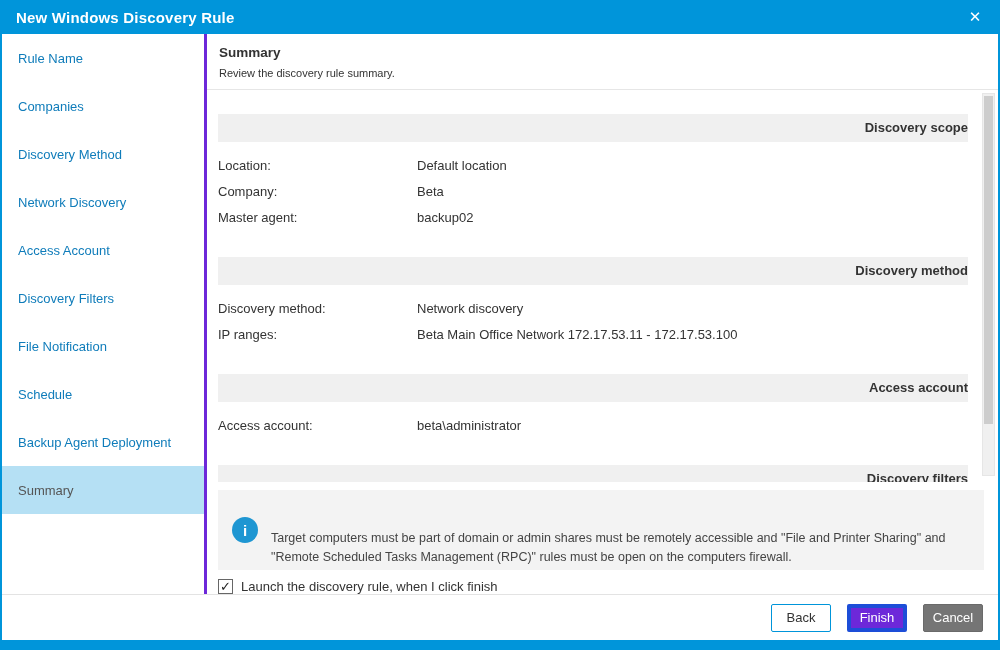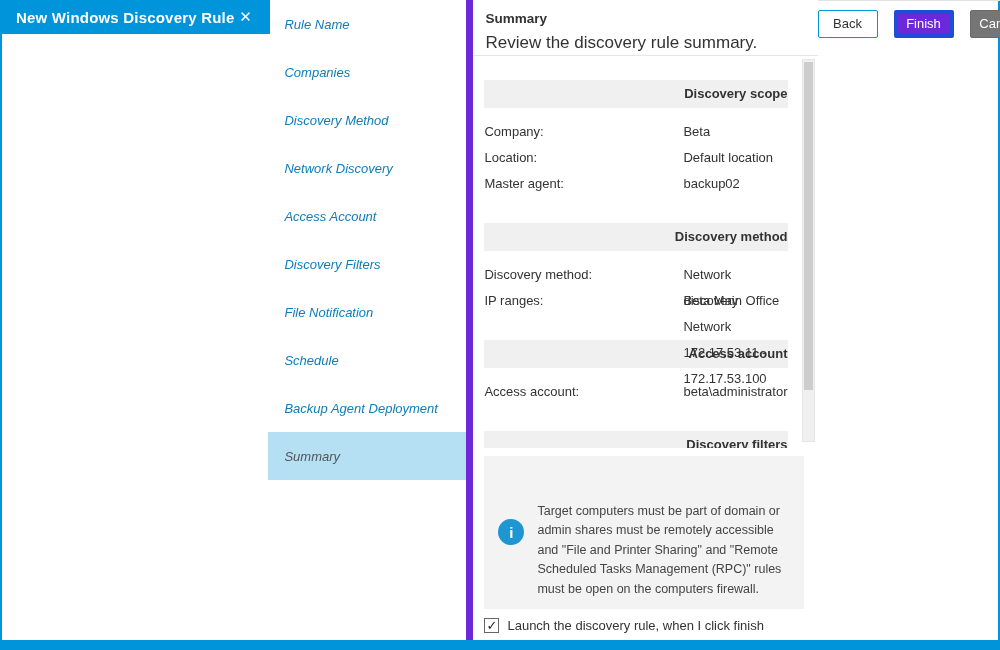--- a/index.html
+++ b/index.html
@@ -8,60 +8,59 @@
     background:#ffffff;
     width:1000px; height:650px;
     overflow:hidden;
   }
   .window {
     width:1000px; height:650px;
     border-left:2px solid #0095da;
     border-right:2px solid #0095da;
     border-bottom:10px solid #0095da;
     background:#ffffff;
-    display:flex; flex-direction:row;
+    display:flex; flex-direction:column;
   }
   
   .titlebar {
     height:34px; margin:0 -2px; 
     background:#0095da;
     display:flex; align-items:center;
     padding:0 14px 0 16px;
     flex:0 0 auto;
   }
   .titlebar .title {
     color:#ffffff; font-size:15px; font-weight:bold; letter-spacing:.2px;
   }
   .titlebar .close {
     margin-left:auto; color:#ffffff; font-size:15px; cursor:pointer;
     width:22px; text-align:center; line-height:22px;
   }
   
   .bodyrow { flex:1 1 auto; display:flex; min-height:0; }
   .sidebar {
     width:205px; flex:0 0 205px;
-    border-right:7px solid #6d28d9;
+    border-right:3px solid #6d28d9;
     padding-top:0;
-    font-style:italic;
   }
   .step {
     height:48px; display:flex; align-items:center;
     padding-left:16px;
     font-size:13px; color:#0f7cba; cursor:pointer;
   }
   .step.active {
     background:#b5e0f4; color:#555555; cursor:default;
   }
   .main { flex:1 1 auto; display:flex; flex-direction:column; min-width:0; }
   .main-header {
     padding:11px 14px 0 12px; height:56px; flex:0 0 auto;
     border-bottom:1px solid #e6e6e6;
   }
   .main-header .h-title { font-size:13.5px; font-weight:bold; color:#333; margin-bottom:7px; }
-  .main-header .h-sub { font-size:17px; color:#333; }
+  .main-header .h-sub { font-size:11px; color:#333; }
   
   .scrollwrap {
     position:relative; flex:0 0 392px; height:392px; overflow:hidden;
     padding:0 30px 0 11px;
   }
   .section-heading {
     margin-top:20px; height:28px; line-height:28px;
     background:#f0f0f0; padding-left:12px;
     font-size:13px; font-weight:bold; color:#333;text-align:right;
   }
@@ -148,26 +147,26 @@
       <div class="main-header">
         <div class="h-title">Summary</div>
         <div class="h-sub">Review the discovery rule summary.</div>
       </div>
 
       <div class="scrollwrap">
 
         <div class="section-heading first">Discovery scope</div>
         <div class="rows">
           <div class="row">
+            <span class="lab">Location:</span>
+            <span class="val">Default location</span>
+          </div>
+          <div class="row">
             <span class="lab">Company:</span>
             <span class="val">Beta</span>
-          </div>
-          <div class="row">
-            <span class="lab">Location:</span>
-            <span class="val">Default location</span>
           </div>
           <div class="row">
             <span class="lab">Master agent:</span>
             <span class="val">backup02</span>
           </div>
         </div>
 
         <div class="section-heading">Discovery method</div>
         <div class="rows">
           <div class="row">

